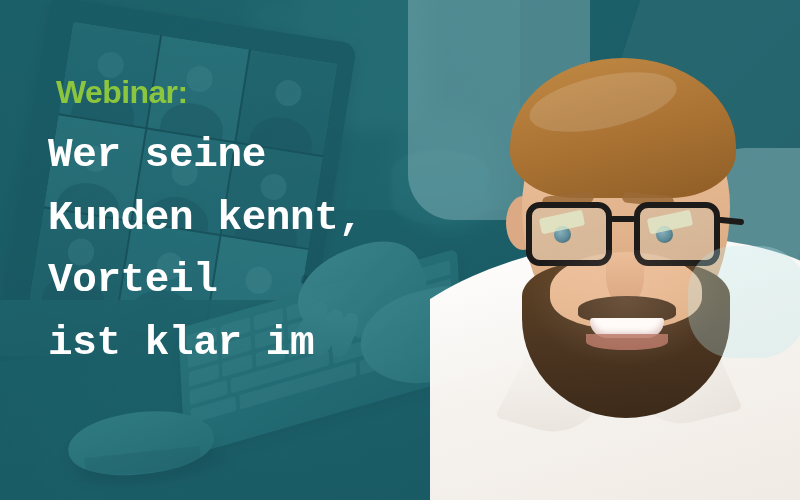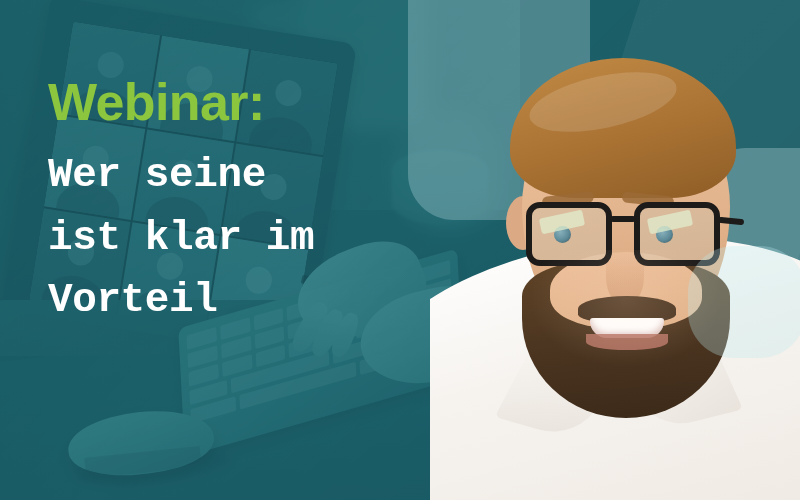--- a/index.html
+++ b/index.html
@@ -450,26 +450,26 @@
 
   
   .copy {
     position: absolute;
     left: 48px;
     top: 76px;
     width: 340px;
     z-index: 40;
   }
   .eyebrow {
-    font-size: 52px;
+    font-size: 32px;
     font-weight: 700;
     line-height: 1.0;
     color: #8cc63e;
     letter-spacing: -0.6px;
-    margin: 0 0 16px 0;
+    margin: 0 0 16px 8px;
     white-space: nowrap;
   }
   .headline {
     margin: 0;
     font-size: 41px;
     font-weight: 700;
     line-height: 1.53;
     color: #ffffff;
     letter-spacing: -0.4px;
   }
@@ -635,18 +635,19 @@
       <div class="temple"></div>
     </div>
     <div class="p-cheek-shadow"></div>
   </div>
   <div class="shape shape-c"></div>
 
   <div class="copy">
     <p class="eyebrow">Webinar:</p>
     <h1 class="headline">
       <span>Wer seine</span>
+      <span>Kunden kennt,</span>
+      <span>Vorteil</span>
       <span>ist klar im</span>
-      <span>Vorteil</span>
     </h1>
   </div>
 
 </div>
 
 </body></html>

